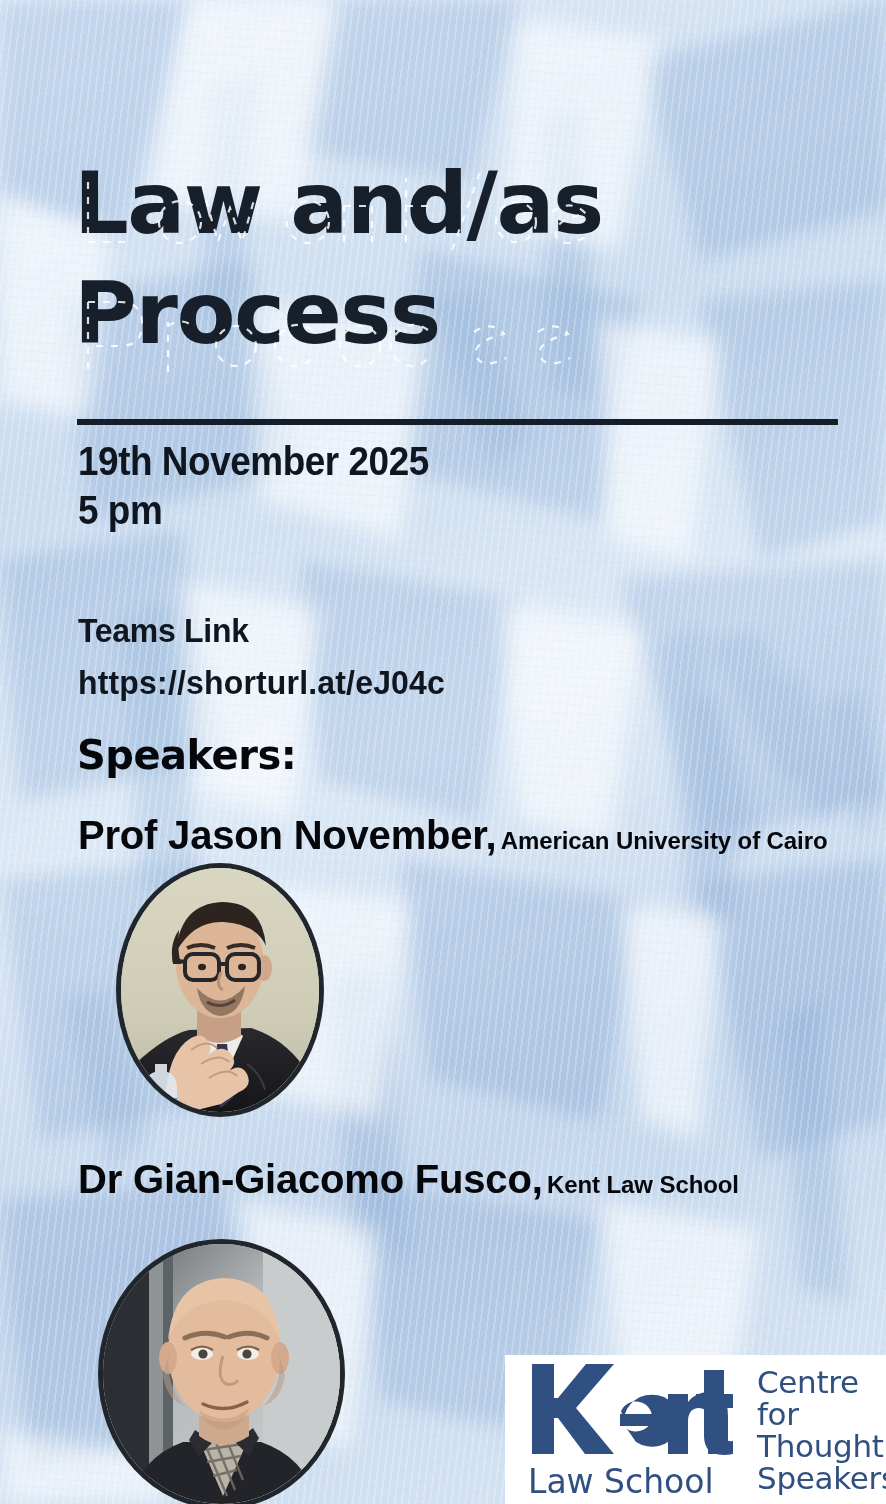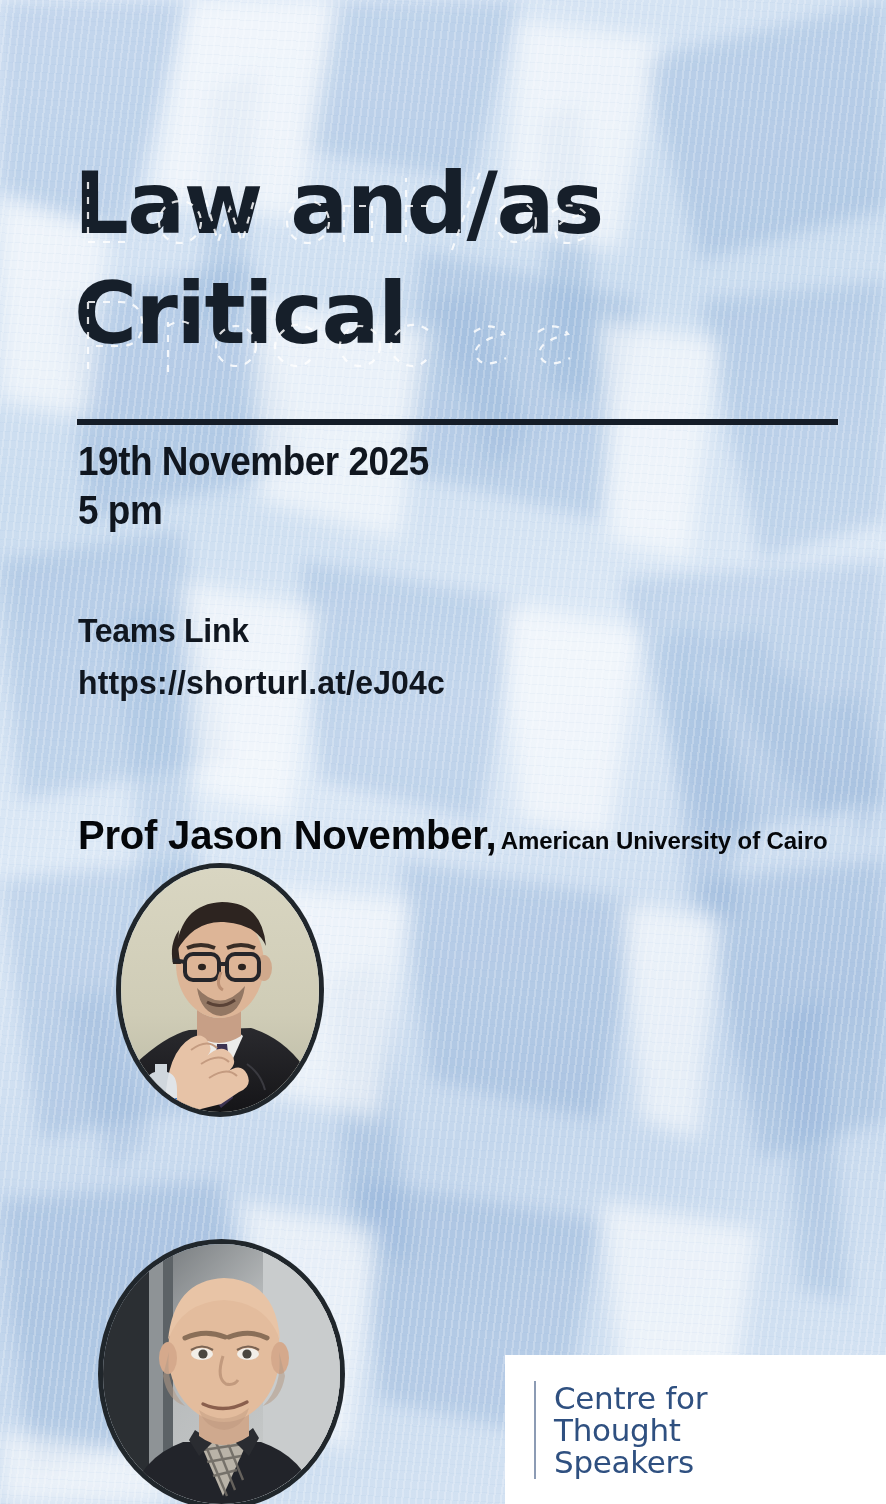--- a/index.html
+++ b/index.html
@@ -269,21 +269,21 @@
         <polygon points="0,200 110,230 90,420 0,400"></polygon>
         <polygon points="0,1430 180,1460 160,1504 0,1504"></polygon>
       </g>
     </svg>
 
     <div class="bg-noise"></div>
   </div>
 
   <div class="title-block">
     <span class="title-line">Law and/as</span>
-    <span class="title-line">Critical</span>
+    <span class="title-line">Process</span>
   </div>
 
   <svg class="dash-overlay" width="700" height="250" viewBox="0 0 700 250">
     <g stroke="#ffffff" stroke-width="2.2" stroke-dasharray="7 8" fill="none" opacity=".85">
       <path d="M12,32 L12,92"></path>
       <path d="M12,92 L56,92"></path>
       <circle cx="104" cy="72" r="21"></circle>
       <path d="M130,50 L142,92 L154,58 L166,92 L178,50"></path>
       <circle cx="232" cy="72" r="21"></circle>
       <path d="M268,92 L268,52 M268,56 L296,56 M296,56 L296,92"></path>
@@ -307,20 +307,21 @@
   <div class="datetime">
     <div>19th November 2025</div>
     <div>5 pm</div>
   </div>
 
   <div class="teams">
     <div>Teams Link</div>
     <div class="url">https://shorturl.at/eJ04c</div>
   </div>
 
+  <div class="speakers-heading">Speakers:</div>
 
   <div class="speaker-line" id="speaker-line-1">
     <span class="sname">Prof Jason November,</span>
     <span class="saffil">American University of Cairo</span>
   </div>
 
   <div class="portrait" id="portrait-1">
     <svg viewBox="0 0 198 244" preserveAspectRatio="xMidYMid slice">
       <defs>
         <linearGradient id="bg1" x1="0" y1="0" x2="0" y2="1">
@@ -372,20 +373,24 @@
       <path d="M80,196 q18,-12 28,-2" stroke="#c49b80" stroke-width="2" fill="none"></path>
       <path d="M88,210 q18,-12 28,-2" stroke="#c49b80" stroke-width="2" fill="none"></path>
 
       <path d="M24,222 q0,-16 10,-18 l0,-8 12,0 0,8 q10,2 10,18 l0,22 -32,0 Z" fill="#dfe7ee" opacity=".92"></path>
       <rect x="24" y="230" width="32" height="14" fill="#2b6fc4" opacity=".85"></rect>
 
       <path d="M126,196 q14,10 18,26" stroke="#3a3a40" stroke-width="2" fill="none"></path>
     </svg>
   </div>
 
+  <div class="speaker-line" id="speaker-line-2">
+    <span class="sname">Dr Gian-Giacomo Fusco,</span>
+    <span class="saffil">Kent Law School</span>
+  </div>
 
   <div class="portrait" id="portrait-2">
     <svg viewBox="0 0 237 260" preserveAspectRatio="xMidYMid slice">
       <defs>
         <linearGradient id="bg2" x1="0" y1="0" x2="1" y2="1">
           <stop offset="0%" stop-color="#5d6266"></stop>
           <stop offset="45%" stop-color="#b9bcbd"></stop>
           <stop offset="100%" stop-color="#cfd2d1"></stop>
         </linearGradient>
       </defs>
@@ -437,20 +442,38 @@
       <path d="M120,112 q-7,22 3,28 q8,2 12,-4" stroke="#c29a7e" stroke-width="3" fill="none"></path>
 
       <path d="M100,160 q22,10 44,-2" stroke="#8a5f4d" stroke-width="3.4" fill="none" stroke-linecap="round"></path>
 
       <path d="M96,166 q26,18 50,-2 q-6,20 -25,22 q-19,-2 -25,-20 Z" fill="#b8937a" opacity=".4"></path>
     </svg>
   </div>
 
   <div class="logo-panel">
 
+    <div class="logo-left">
+      <svg class="kent-wordmark" width="205" height="108" viewBox="0 0 205 108">
+        <g fill="#2f5080">
+
+          <path d="M4,6 L26,6 L26,40 L30,40 L58,6 L86,6 L48,50 L86,96 L57,96 L30,60 L26,60 L26,96 L4,96 Z"></path>
+
+          <path d="M96,62 a28,26 0 1,1 12,22 l-9,-13 a16,15 0 1,0 -6,-18 Z"></path>
+          <path d="M92,56 L134,56 L134,68 L92,68 Z"></path>
+
+          <path d="M140,36 L160,36 L160,44 q8,-10 20,-10 q20,0 20,24 L200,96 L180,96 L180,60 q0,-10 -9,-10 q-11,0 -11,14 L160,96 L140,96 Z"></path>
+
+          <path d="M176,12 L196,12 L196,36 L205,36 L205,50 L196,50 L196,78 q0,6 9,5 L205,96 q-29,5 -29,-18 L176,50 L168,50 L168,36 L176,36 Z"></path>
+        </g>
+      </svg>
+      <svg width="205" height="40" viewBox="0 0 205 40" style="display:block;margin-top:-4px">
+        <text x="0" y="31" font-family="DejaVu Sans, sans-serif" font-size="33" fill="#2f5080">Law School</text>
+      </svg>
+    </div>
 
     <div class="logo-divider"></div>
 
     <div class="logo-right">
       <div>Centre for</div>
       <div>Thought</div>
       <div>Speakers</div>
     </div>
   </div>
 

